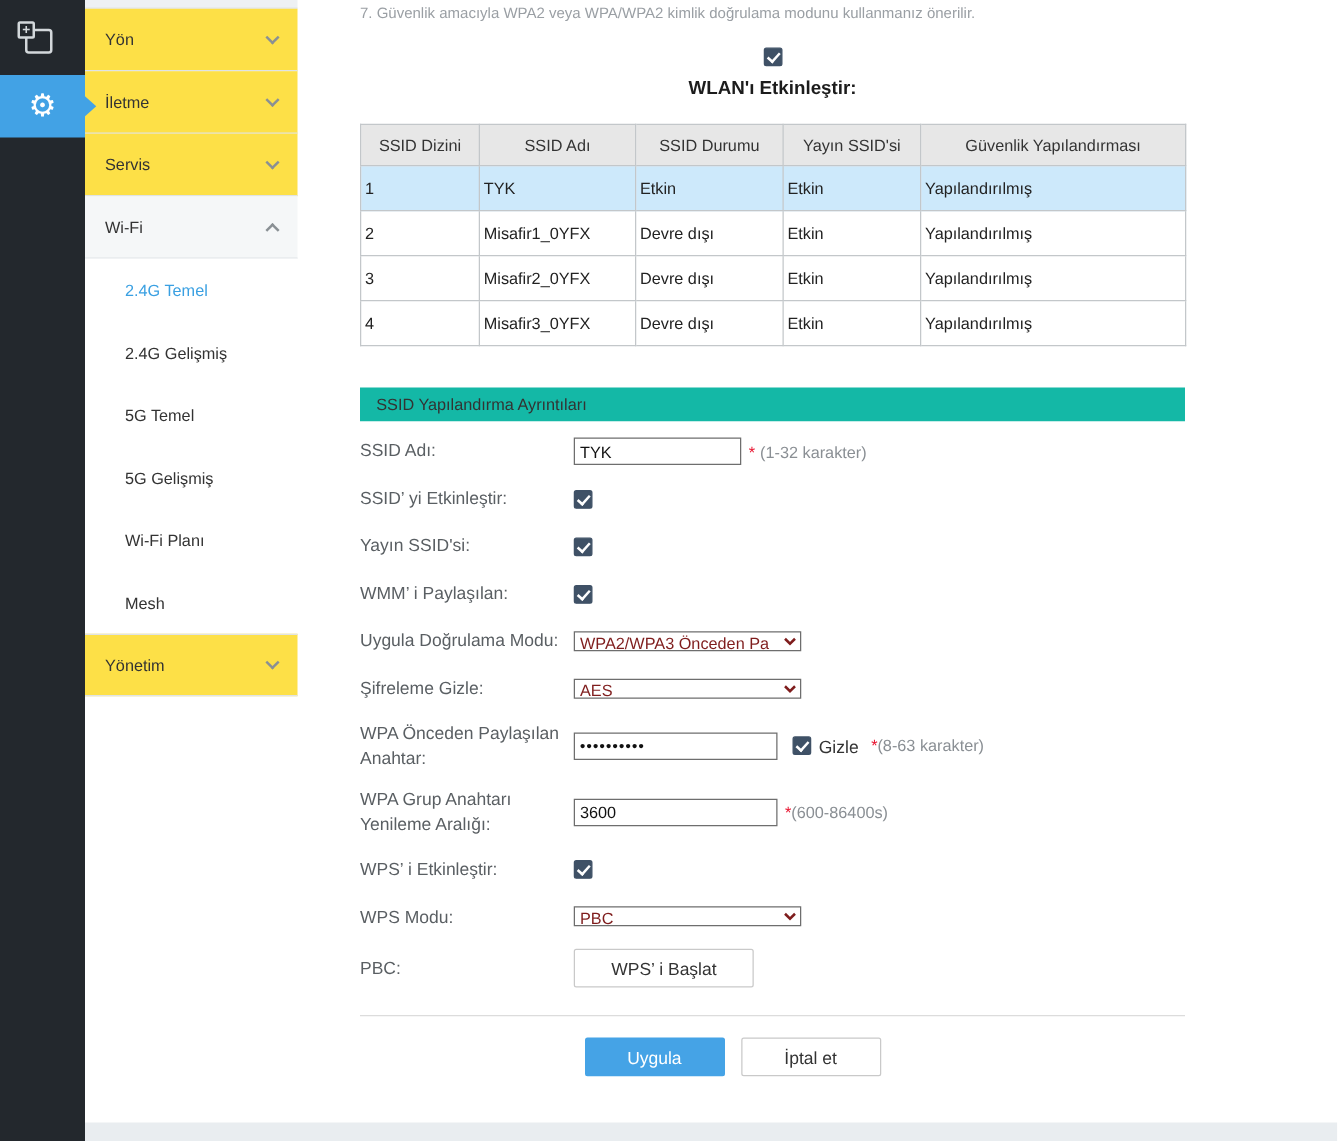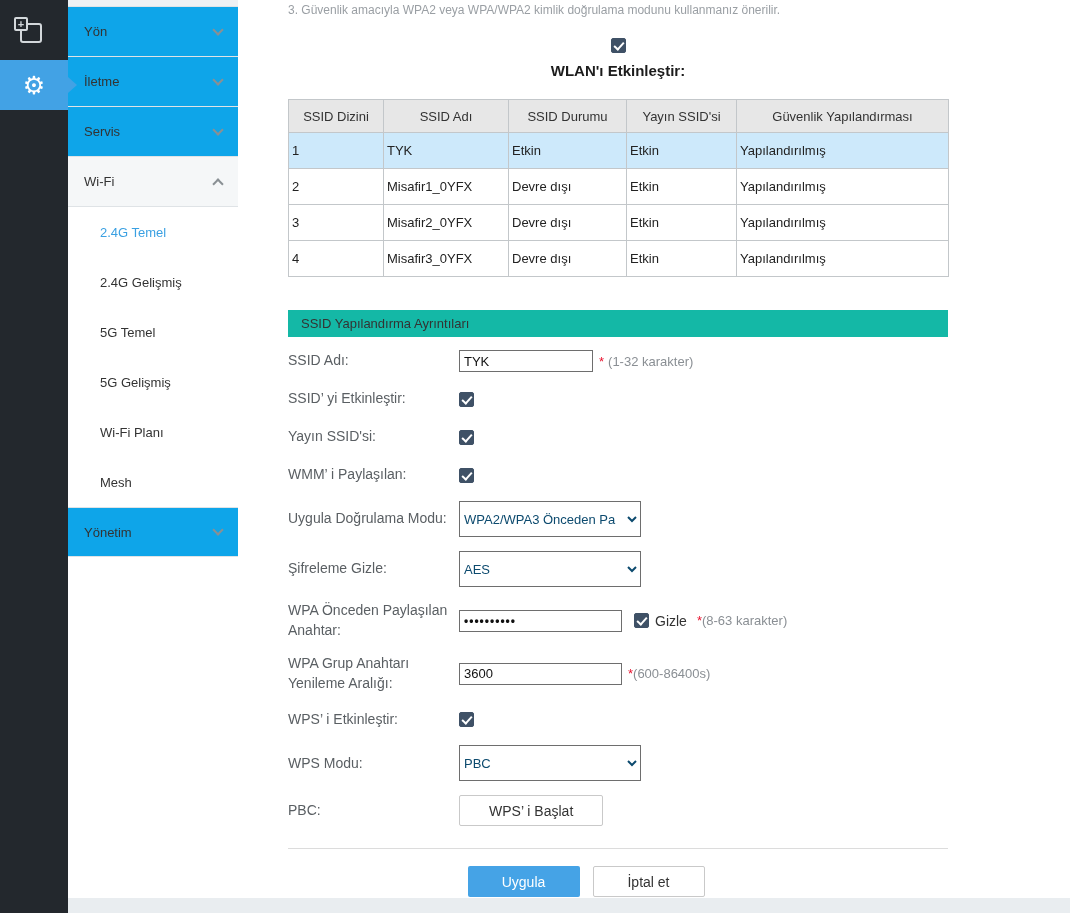--- a/index.html
+++ b/index.html
@@ -13,21 +13,21 @@
   .home-inner { position:absolute; left:0; top:0; width:14px; height:14px; background:#23282d; border:2px solid #d3d8db; border-radius:2px;
                 color:#d3d8db; font-size:11px; font-weight:bold; line-height:10px; text-align:center; }
   .rail-active { position:absolute; left:0; top:60px; width:68px; height:50px; background:#42a2e5; display:flex; align-items:center; justify-content:center; cursor:pointer; }
   .gear { color:#fff; font-size:25px; line-height:1; }
   .rail-arrow { position:absolute; left:68px; top:77px; width:0; height:0;
                 border-top:8px solid transparent; border-bottom:8px solid transparent; border-left:9px solid #42a2e5; z-index:7; }
 
   
   .sidenav { position:absolute; left:68px; top:0; width:170px; height:913px; background:#fff; z-index:4; }
   .nav-cut { height:7px; background:#eef1f4; border-bottom:1px solid #dfe3e6; }
-  .nav-item { height:50px; background:#0ea5e9; border-bottom:1px solid #dfe3e6; display:flex; align-items:center; justify-content:space-between;
+  .nav-item { height:50px; background:#fde047; border-bottom:1px solid #dfe3e6; display:flex; align-items:center; justify-content:space-between;
               padding:0 16px; font-size:13px; color:#333; cursor:pointer; }
   .nav-item.active-parent { background:#f5f7f8; }
   .chev { width:8px; height:8px; border-right:2px solid #8a9094; border-bottom:2px solid #8a9094; transform:rotate(45deg); margin-top:-4px; }
   .chev.up { transform:rotate(-135deg); margin-top:4px; }
   .subnav { background:#fff; }
   .sub-item { height:50px; display:flex; align-items:center; padding-left:32px; font-size:13px; color:#333; cursor:pointer; background:#fff; }
   .sub-item.selected { color:#3aa0e2; }
   .nav-item.after-sub { border-top:1px solid #dfe3e6; }
 
   
@@ -48,21 +48,21 @@
   .ssid-table tr.selected td { background:#cde9fb; }
 
   .section-bar { margin-top:33px; height:27px; background:#14b8a6; line-height:27px; padding-left:13px; font-size:13px; color:#333; }
 
   .form { margin-top:12px; }
   .frow { display:flex; align-items:center; margin-bottom:14px; min-height:24px; }
   .flabel { flex:none; width:171px; padding-right:8px; font-size:14px; color:#5a5f63; line-height:1.4; }
   .txt { height:22px; border:1px solid #6e6e6e; font-size:13px; padding:0 4px; font-family:"Liberation Sans", sans-serif; color:#111; }
   .w134 { width:134px; } .w163 { width:163px; }
   .dots { font-size:12px; letter-spacing:1px; font-weight:bold; }
-  .sel { width:182px; height:36px; border:1px solid #6e6e6e; background:#fff; font-size:13px; font-family:"Liberation Sans", sans-serif; color:#0c4a6e; }
+  .sel { width:182px; height:16px; border:1px solid #6e6e6e; background:#fff; font-size:13px; font-family:"Liberation Sans", sans-serif; color:#7f1d1d; }
   .req { color:#e8112d; font-size:13px; margin-left:6px; }
   .req.tight { margin-left:10px; }
   .hint { color:#8a8f94; font-size:13px; margin-left:4px; }
   .hint.tight { margin-left:0; }
   .gizle-box { margin-left:12px; }
   .gizle { font-size:14px; color:#333; margin-left:6px; }
   .btn-wps { height:31px; padding:0 29px; background:#fff; border:1px solid #c9c9c9; border-radius:2px; font-size:14px; color:#333; font-family:"Liberation Sans", sans-serif; cursor:pointer; }
 
   .divider { margin-top:22px; border-top:1px solid #dcdcdc; width:660px; }
   .actions { margin-top:17px; display:flex; justify-content:center; gap:13px; transform:translateX(-32px); padding-bottom:18px; }
@@ -114,21 +114,21 @@
       <div class="sub-item">Mesh</div>
     </div>
     <div class="nav-item after-sub">
       <span>Yönetim</span>
       <i class="chev"></i>
     </div>
   </nav>
 
   <main class="main">
     <div class="content">
-      <div class="note">3. Güvenlik amacıyla WPA2 veya WPA/WPA2 kimlik doğrulama modunu kullanmanız önerilir.</div>
+      <div class="note">7. Güvenlik amacıyla WPA2 veya WPA/WPA2 kimlik doğrulama modunu kullanmanız önerilir.</div>
 
       <div class="wlan-row">
         <input type="checkbox" checked="" style="">
         <label>WLAN'ı Etkinleştir:</label>
       </div>
 
       <table class="ssid-table">
         <colgroup>
           <col style="width:95px">
             <col style="width:125px">

